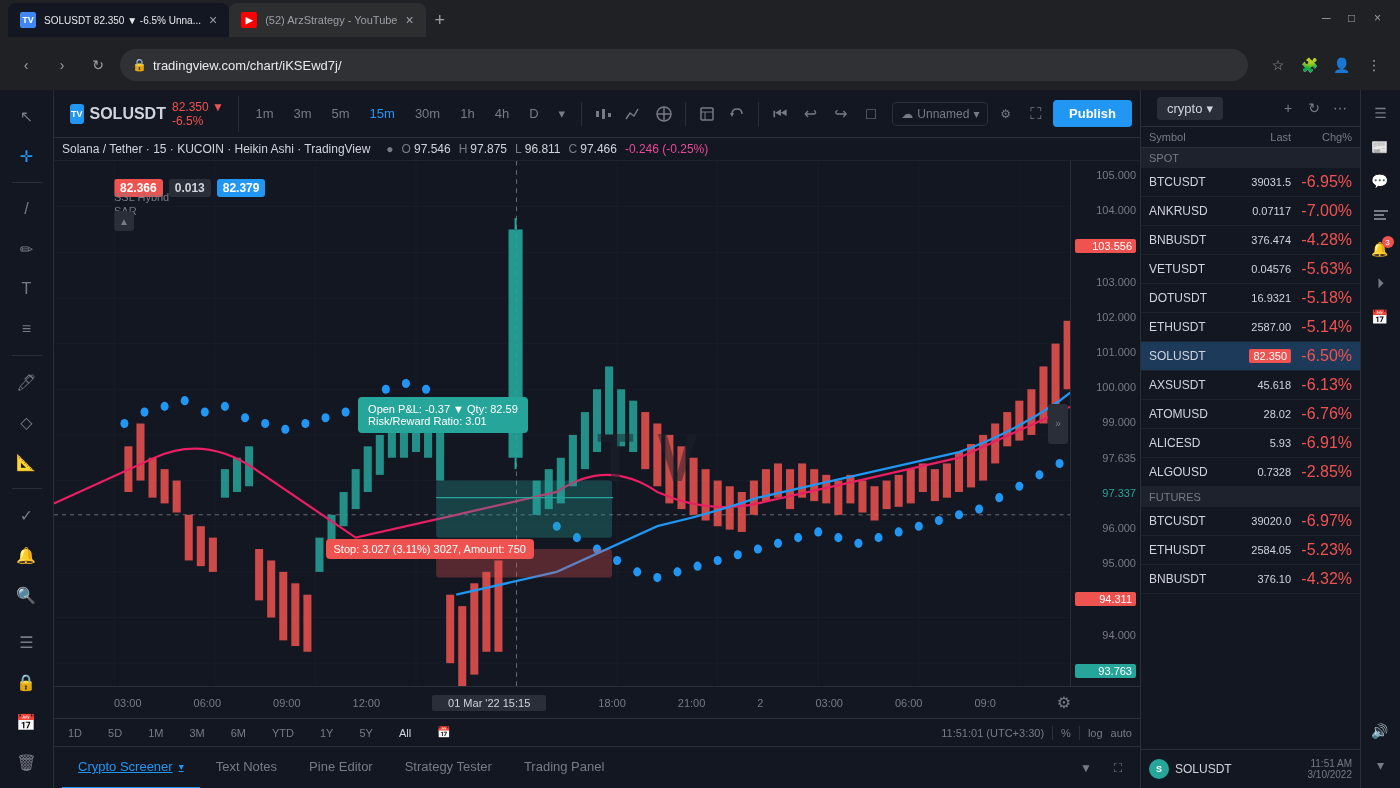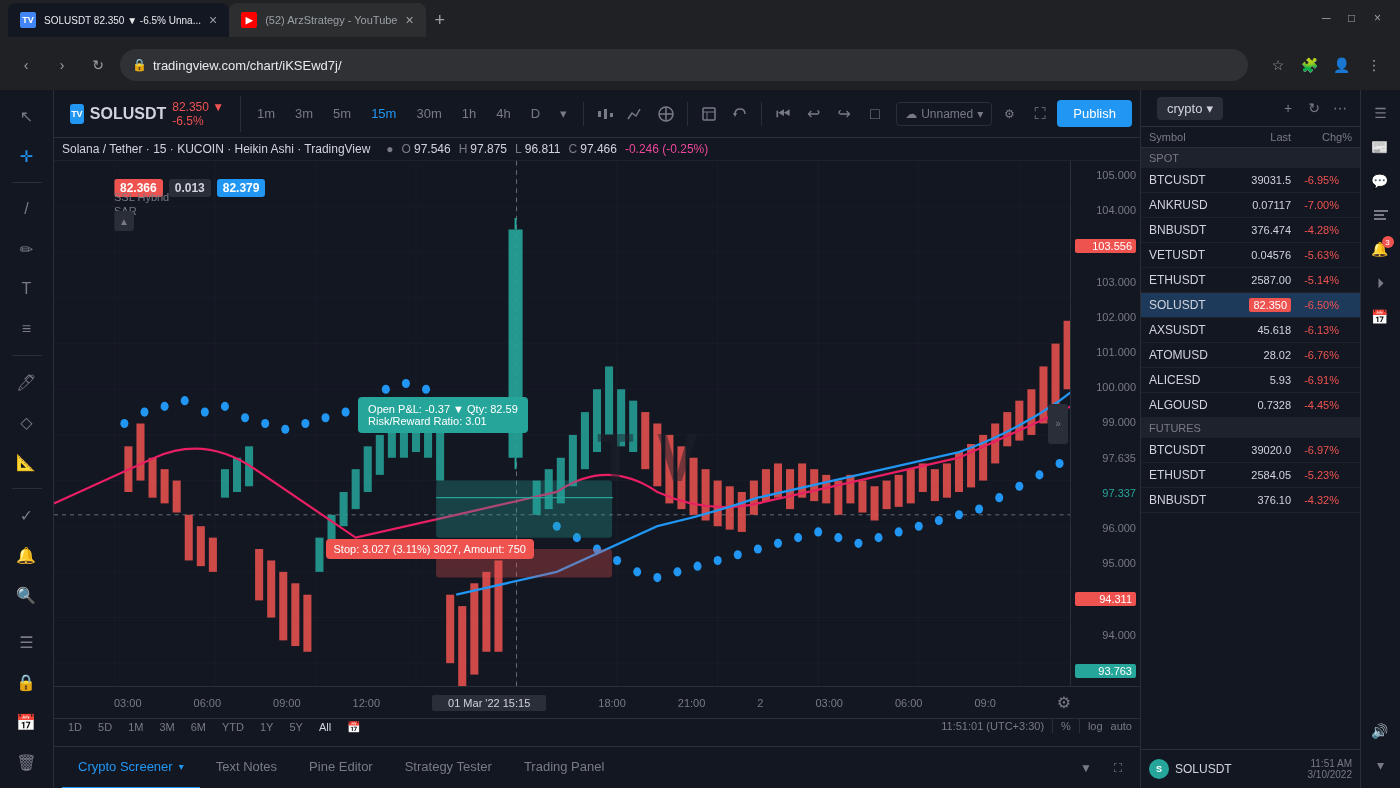--- a/index.html
+++ b/index.html
@@ -37,21 +37,21 @@
     .top-toolbar { display: flex; align-items: center; background: #131722; border-bottom: 1px solid #2a2e39; height: 48px; padding: 0 8px; gap: 4px; }
     .symbol-info { display: flex; align-items: center; gap: 6px; padding: 4px 8px; border-right: 1px solid #2a2e39; margin-right: 4px; }
     .symbol-name { font-size: 16px; font-weight: bold; color: #d1d4dc; }
     .timeframe-btn { padding: 4px 8px; border-radius: 4px; color: #787b86; cursor: pointer; font-size: 13px; }
     .timeframe-btn.active { color: #2196f3; }
     .toolbar-sep { width: 1px; height: 24px; background: #2a2e39; margin: 0 4px; }
     .toolbar-btn { width: 32px; height: 32px; border-radius: 4px; display: flex; align-items: center; justify-content: center; color: #787b86; cursor: pointer; font-size: 16px; }
     .spacer { flex: 1; }
     .unnamed-btn { display: flex; align-items: center; gap: 4px; padding: 4px 8px; border-radius: 4px; color: #787b86; cursor: pointer; border: 1px solid #2a2e39; font-size: 12px; }
     .settings-btn { width: 32px; height: 32px; border-radius: 4px; display: flex; align-items: center; justify-content: center; color: #787b86; cursor: pointer; }
-    .publish-btn { background: #2196f3; color: white; padding: 6px 16px; border-radius: 4px; font-size: 13px; font-weight: normal; cursor: pointer; border: none; }
+    .publish-btn { background: #2196f3; color: white; padding: 6px 16px; border-radius: 4px; font-size: 13px; font-weight: bold; cursor: pointer; border: none; }
     .crypto-dropdown { display: flex; align-items: center; gap: 4px; padding: 4px 10px; background: #2a2e39; border-radius: 4px; color: #d1d4dc; cursor: pointer; font-size: 13px; margin-left: 8px; }
 
     
     .chart-info-bar { display: flex; align-items: center; gap: 8px; padding: 4px 8px; background: #131722; border-bottom: 1px solid #1e222d; font-size: 12px; color: #787b86; }
     .ohlc-item { display: flex; align-items: center; gap: 3px; }
     .ohlc-label { color: #787b86; }
     .ohlc-value { color: #d1d4dc; }
     .price-down { color: #ec4899; }
 
     
@@ -76,29 +76,29 @@
     .price-tag { padding: 2px 6px; border-radius: 3px; font-size: 12px; font-weight: bold; color: white; }
     .price-tag.red { background: #ef5350; }
     .price-tag.dark { background: #2a2e39; color: #d1d4dc; }
     .price-tag.blue { background: #2196f3; }
 
     
     .time-axis { height: 32px; background: #131722; border-top: 1px solid #2a2e39; display: flex; align-items: center; padding: 0 60px; justify-content: space-between; font-size: 11px; color: #787b86; }
     .time-label.highlighted { background: #2a2e39; padding: 2px 16px; border-radius: 2px; color: #d1d4dc; }
 
     
-    .bottom-control-bar { height: 28px; background: #131722; border-top: 1px solid #2a2e39; display: flex; align-items: flex-start; padding: 0 8px; gap: 4px; }
+    .bottom-control-bar { height: 28px; background: #131722; border-top: 1px solid #2a2e39; display: flex; align-items: center; padding: 0 8px; gap: 14px; }
     .period-btn { padding: 2px 6px; border-radius: 3px; font-size: 11px; color: #787b86; cursor: pointer; }
     .period-btn.active { color: #d1d4dc; }
     .bottom-right { margin-left: auto; display: flex; align-items: center; gap: 8px; font-size: 11px; color: #787b86; }
 
     
     .bottom-tabs { height: 42px; background: #131722; border-top: 1px solid #2a2e39; display: flex; align-items: center; padding: 0 8px; gap: 0; }
     .bottom-tab { display: flex; align-items: center; gap: 6px; padding: 0 16px; height: 42px; font-size: 13px; color: #787b86; cursor: pointer; border-bottom: 2px solid transparent; white-space: nowrap; }
-    .bottom-tab.active { color: #2196f3; border-bottom-color: #2196f3; }
+    .bottom-tab.active { color: #2196f3; border-bottom-color: #2196f3; text-decoration: underline; }
     .tab-chevron { font-size: 10px; }
     .bottom-tab-actions { margin-left: auto; display: flex; gap: 4px; }
     .bottom-tab-btn { width: 28px; height: 28px; border-radius: 4px; display: flex; align-items: center; justify-content: center; color: #787b86; cursor: pointer; }
 
     
     .right-panel { width: 220px; background: #131722; border-left: 1px solid #2a2e39; display: flex; flex-direction: column; }
     .right-panel-header { display: flex; align-items: center; padding: 6px 8px; border-bottom: 1px solid #2a2e39; gap: 16px; }
     .right-panel-actions { margin-left: auto; display: flex; gap: 2px; }
     .right-action-btn { width: 24px; height: 24px; display: flex; align-items: center; justify-content: center; color: #787b86; cursor: pointer; font-size: 14px; }
 
@@ -106,21 +106,21 @@
     .screener-table { flex: 1; overflow-y: auto; }
     .screener-header { display: flex; padding: 4px 8px; border-bottom: 1px solid #2a2e39; font-size: 11px; color: #787b86; }
     .col-symbol { flex: 2; }
     .col-last { flex: 1.5; text-align: right; }
     .col-chg { flex: 1.5; text-align: right; }
     .section-header { padding: 4px 8px; font-size: 11px; color: #787b86; background: #1e222d; }
     .screener-row { display: flex; align-items: center; padding: 5px 8px; border-bottom: 1px solid #1e222d; cursor: pointer; }
     .screener-row.active { background: #1e3a5a; }
     .col-sym { flex: 2; font-size: 12px; color: #d1d4dc; font-weight: 500; }
     .col-lp { flex: 1.5; text-align: right; font-size: 11px; color: #d1d4dc; }
-    .col-cp { flex: 1.5; text-align: center; font-size: 11px; }
+    .col-cp { flex: 1.5; text-align: right; font-size: 16px; }
     .chg-down { color: #ef5350; }
     .last-price-badge { background: #ef5350; color: white; padding: 1px 4px; border-radius: 2px; font-size: 11px; }
 
     
     .right-sidebar { width: 40px; background: #131722; border-left: 1px solid #2a2e39; display: flex; flex-direction: column; align-items: center; padding: 8px 0; gap: 4px; }
     .right-sidebar-icon { width: 30px; height: 30px; border-radius: 4px; display: flex; align-items: center; justify-content: center; color: #787b86; font-size: 14px; cursor: pointer; }
 
     
     .expand-icon { position: absolute; right: 72px; top: 50%; transform: translateY(-50%); background: #2a2e39; border-radius: 3px; width: 20px; height: 40px; display: flex; align-items: center; justify-content: center; color: #787b86; font-size: 10px; cursor: pointer; }
 
@@ -614,20 +614,25 @@
         <span class="col-sym">BNBUSDT</span>
         <span class="col-lp">376.474</span>
         <span class="col-cp chg-down">-4.28%</span>
       </div>
       <div class="screener-row">
         <span class="col-sym">VETUSDT</span>
         <span class="col-lp">0.04576</span>
         <span class="col-cp chg-down">-5.63%</span>
       </div>
       <div class="screener-row">
+        <span class="col-sym">DOTUSDT</span>
+        <span class="col-lp">16.9321</span>
+        <span class="col-cp chg-down">-5.18%</span>
+      </div>
+      <div class="screener-row">
         <span class="col-sym">ETHUSDT</span>
         <span class="col-lp">2587.00</span>
         <span class="col-cp chg-down">-5.14%</span>
       </div>
       <div class="screener-row active">
         <span class="col-sym">SOLUSDT</span>
         <span class="col-lp"><span class="last-price-badge">82.350</span></span>
         <span class="col-cp chg-down">-6.50%</span>
       </div>
       <div class="screener-row">
@@ -641,21 +646,21 @@
         <span class="col-cp chg-down">-6.76%</span>
       </div>
       <div class="screener-row">
         <span class="col-sym">ALICESD</span>
         <span class="col-lp">5.93</span>
         <span class="col-cp chg-down">-6.91%</span>
       </div>
       <div class="screener-row">
         <span class="col-sym">ALGOUSD</span>
         <span class="col-lp">0.7328</span>
-        <span class="col-cp chg-down">-4.45%</span>
+        <span class="col-cp chg-down">-2.85%</span>
       </div>
 
       <div class="section-header">FUTURES</div>
       <div class="screener-row">
         <span class="col-sym">BTCUSDT</span>
         <span class="col-lp">39020.0</span>
         <span class="col-cp chg-down">-6.97%</span>
       </div>
       <div class="screener-row">
         <span class="col-sym">ETHUSDT</span>

